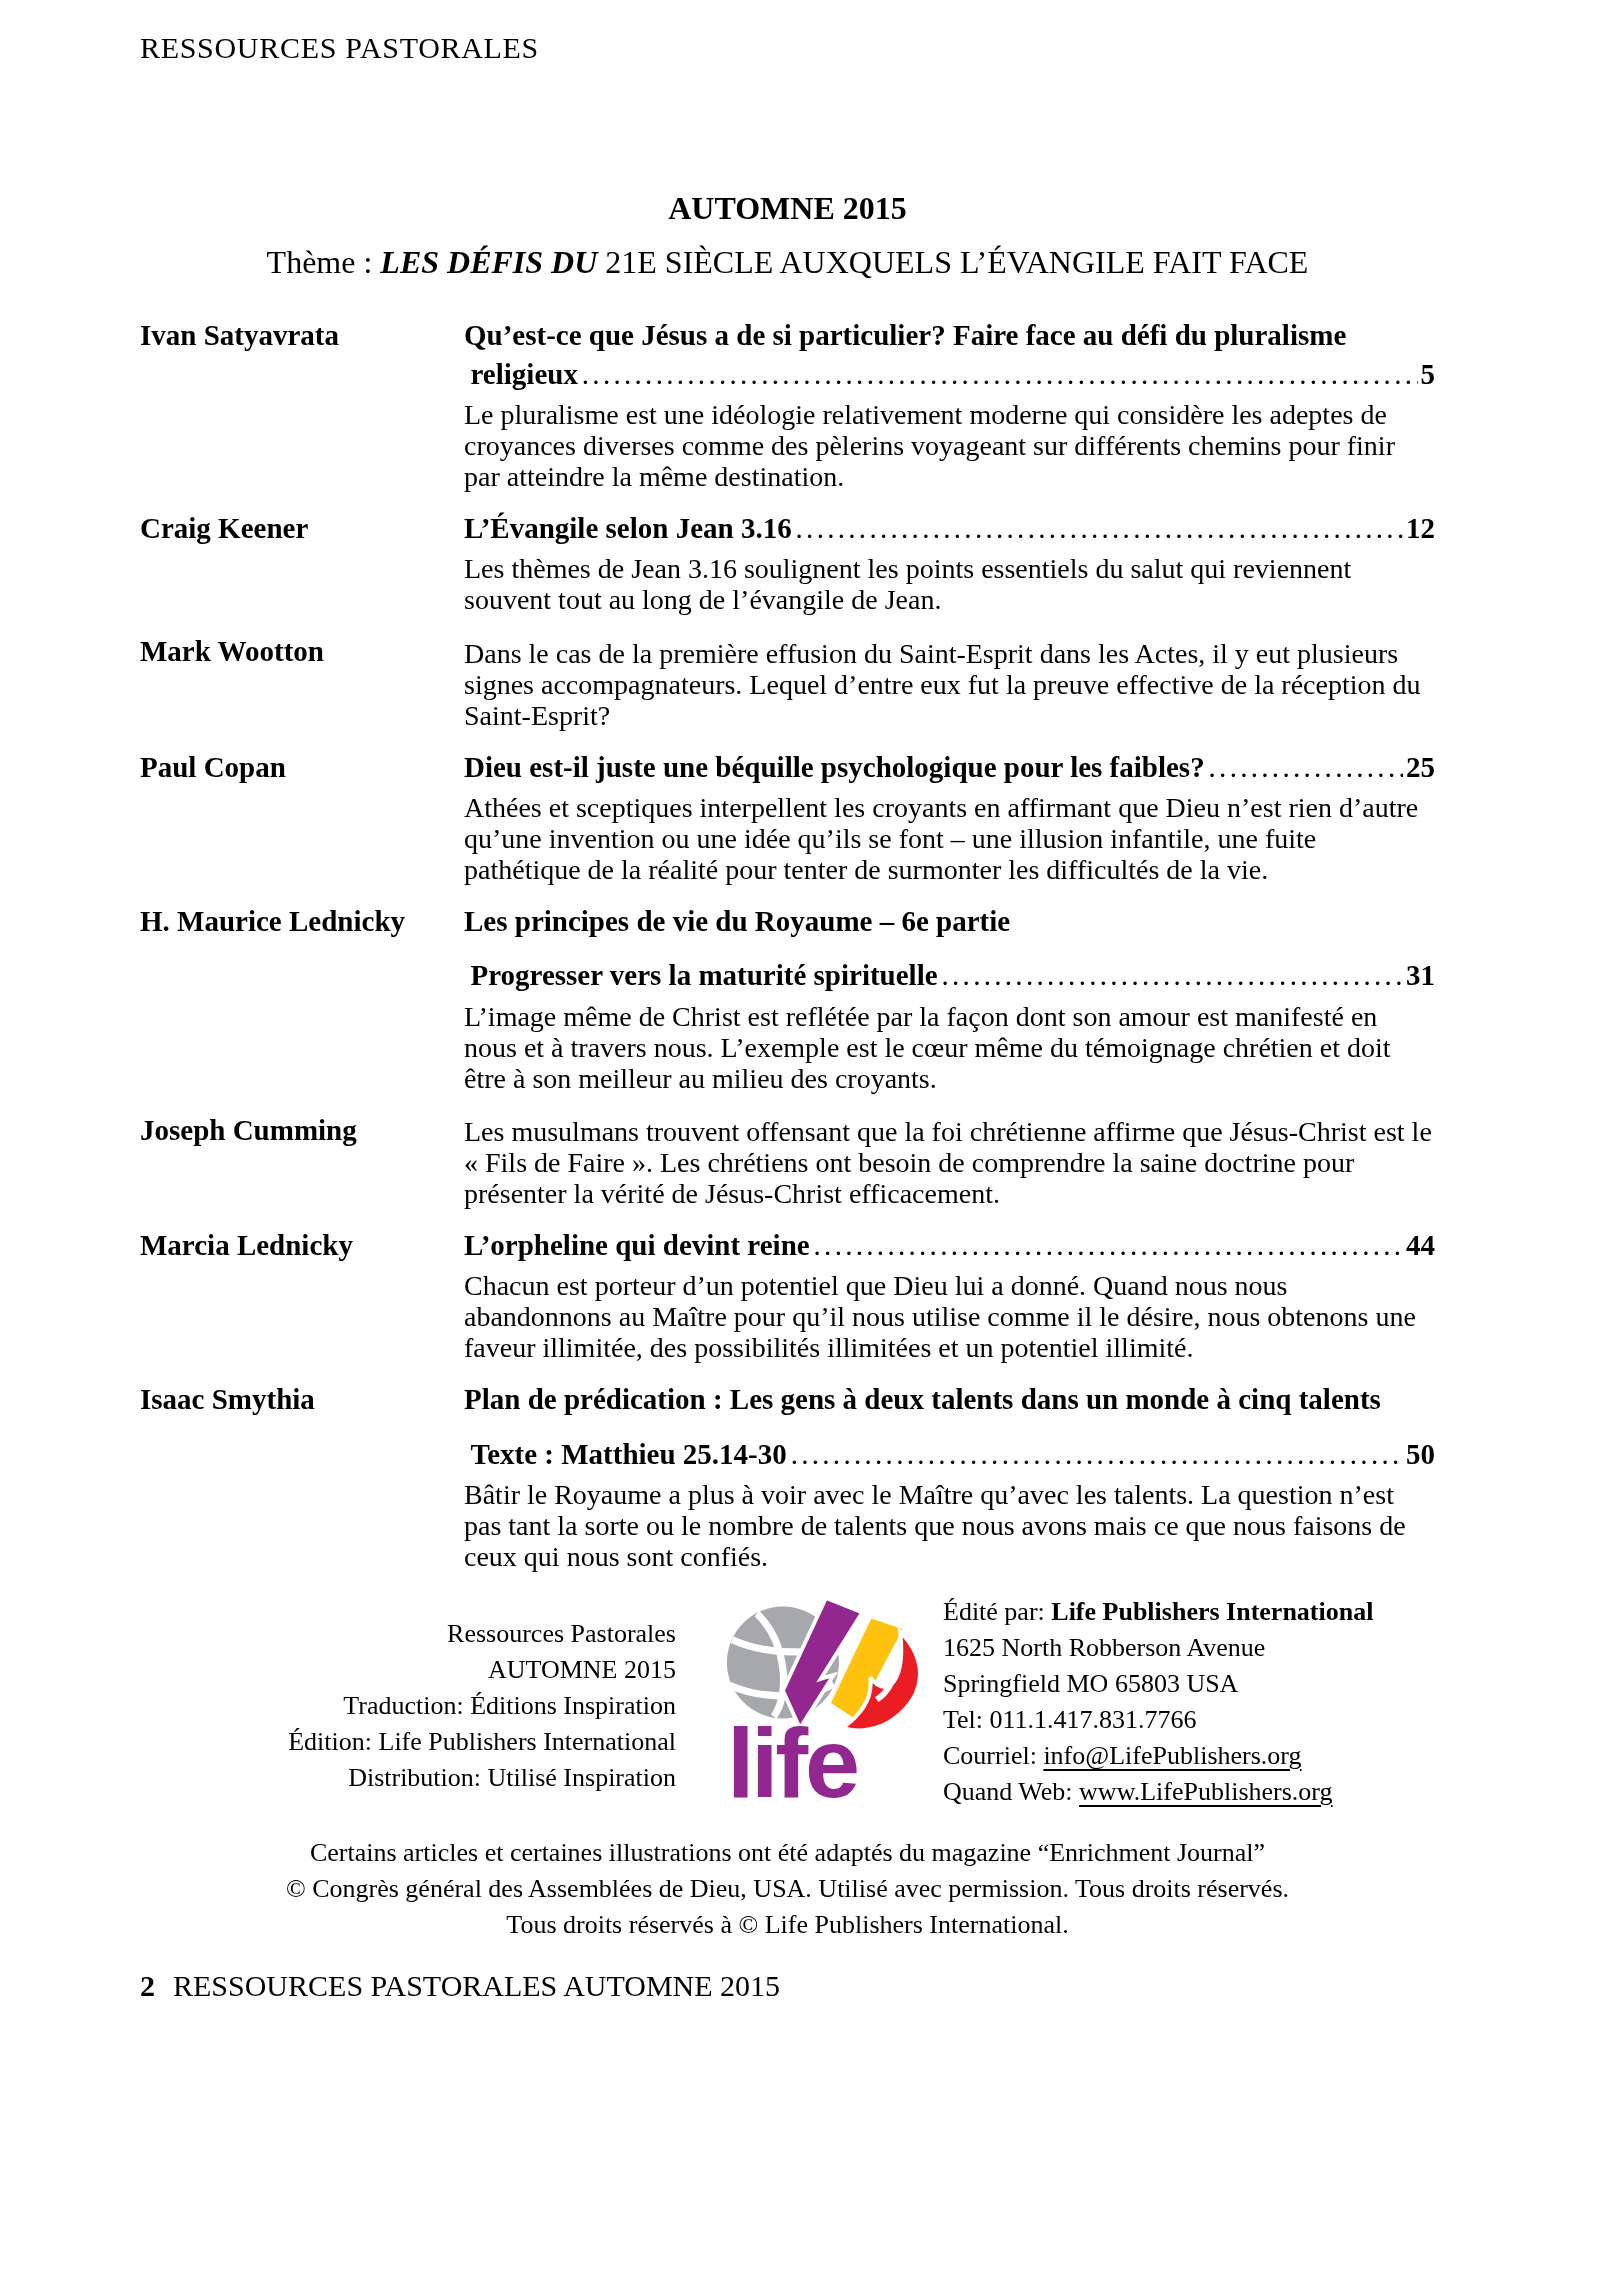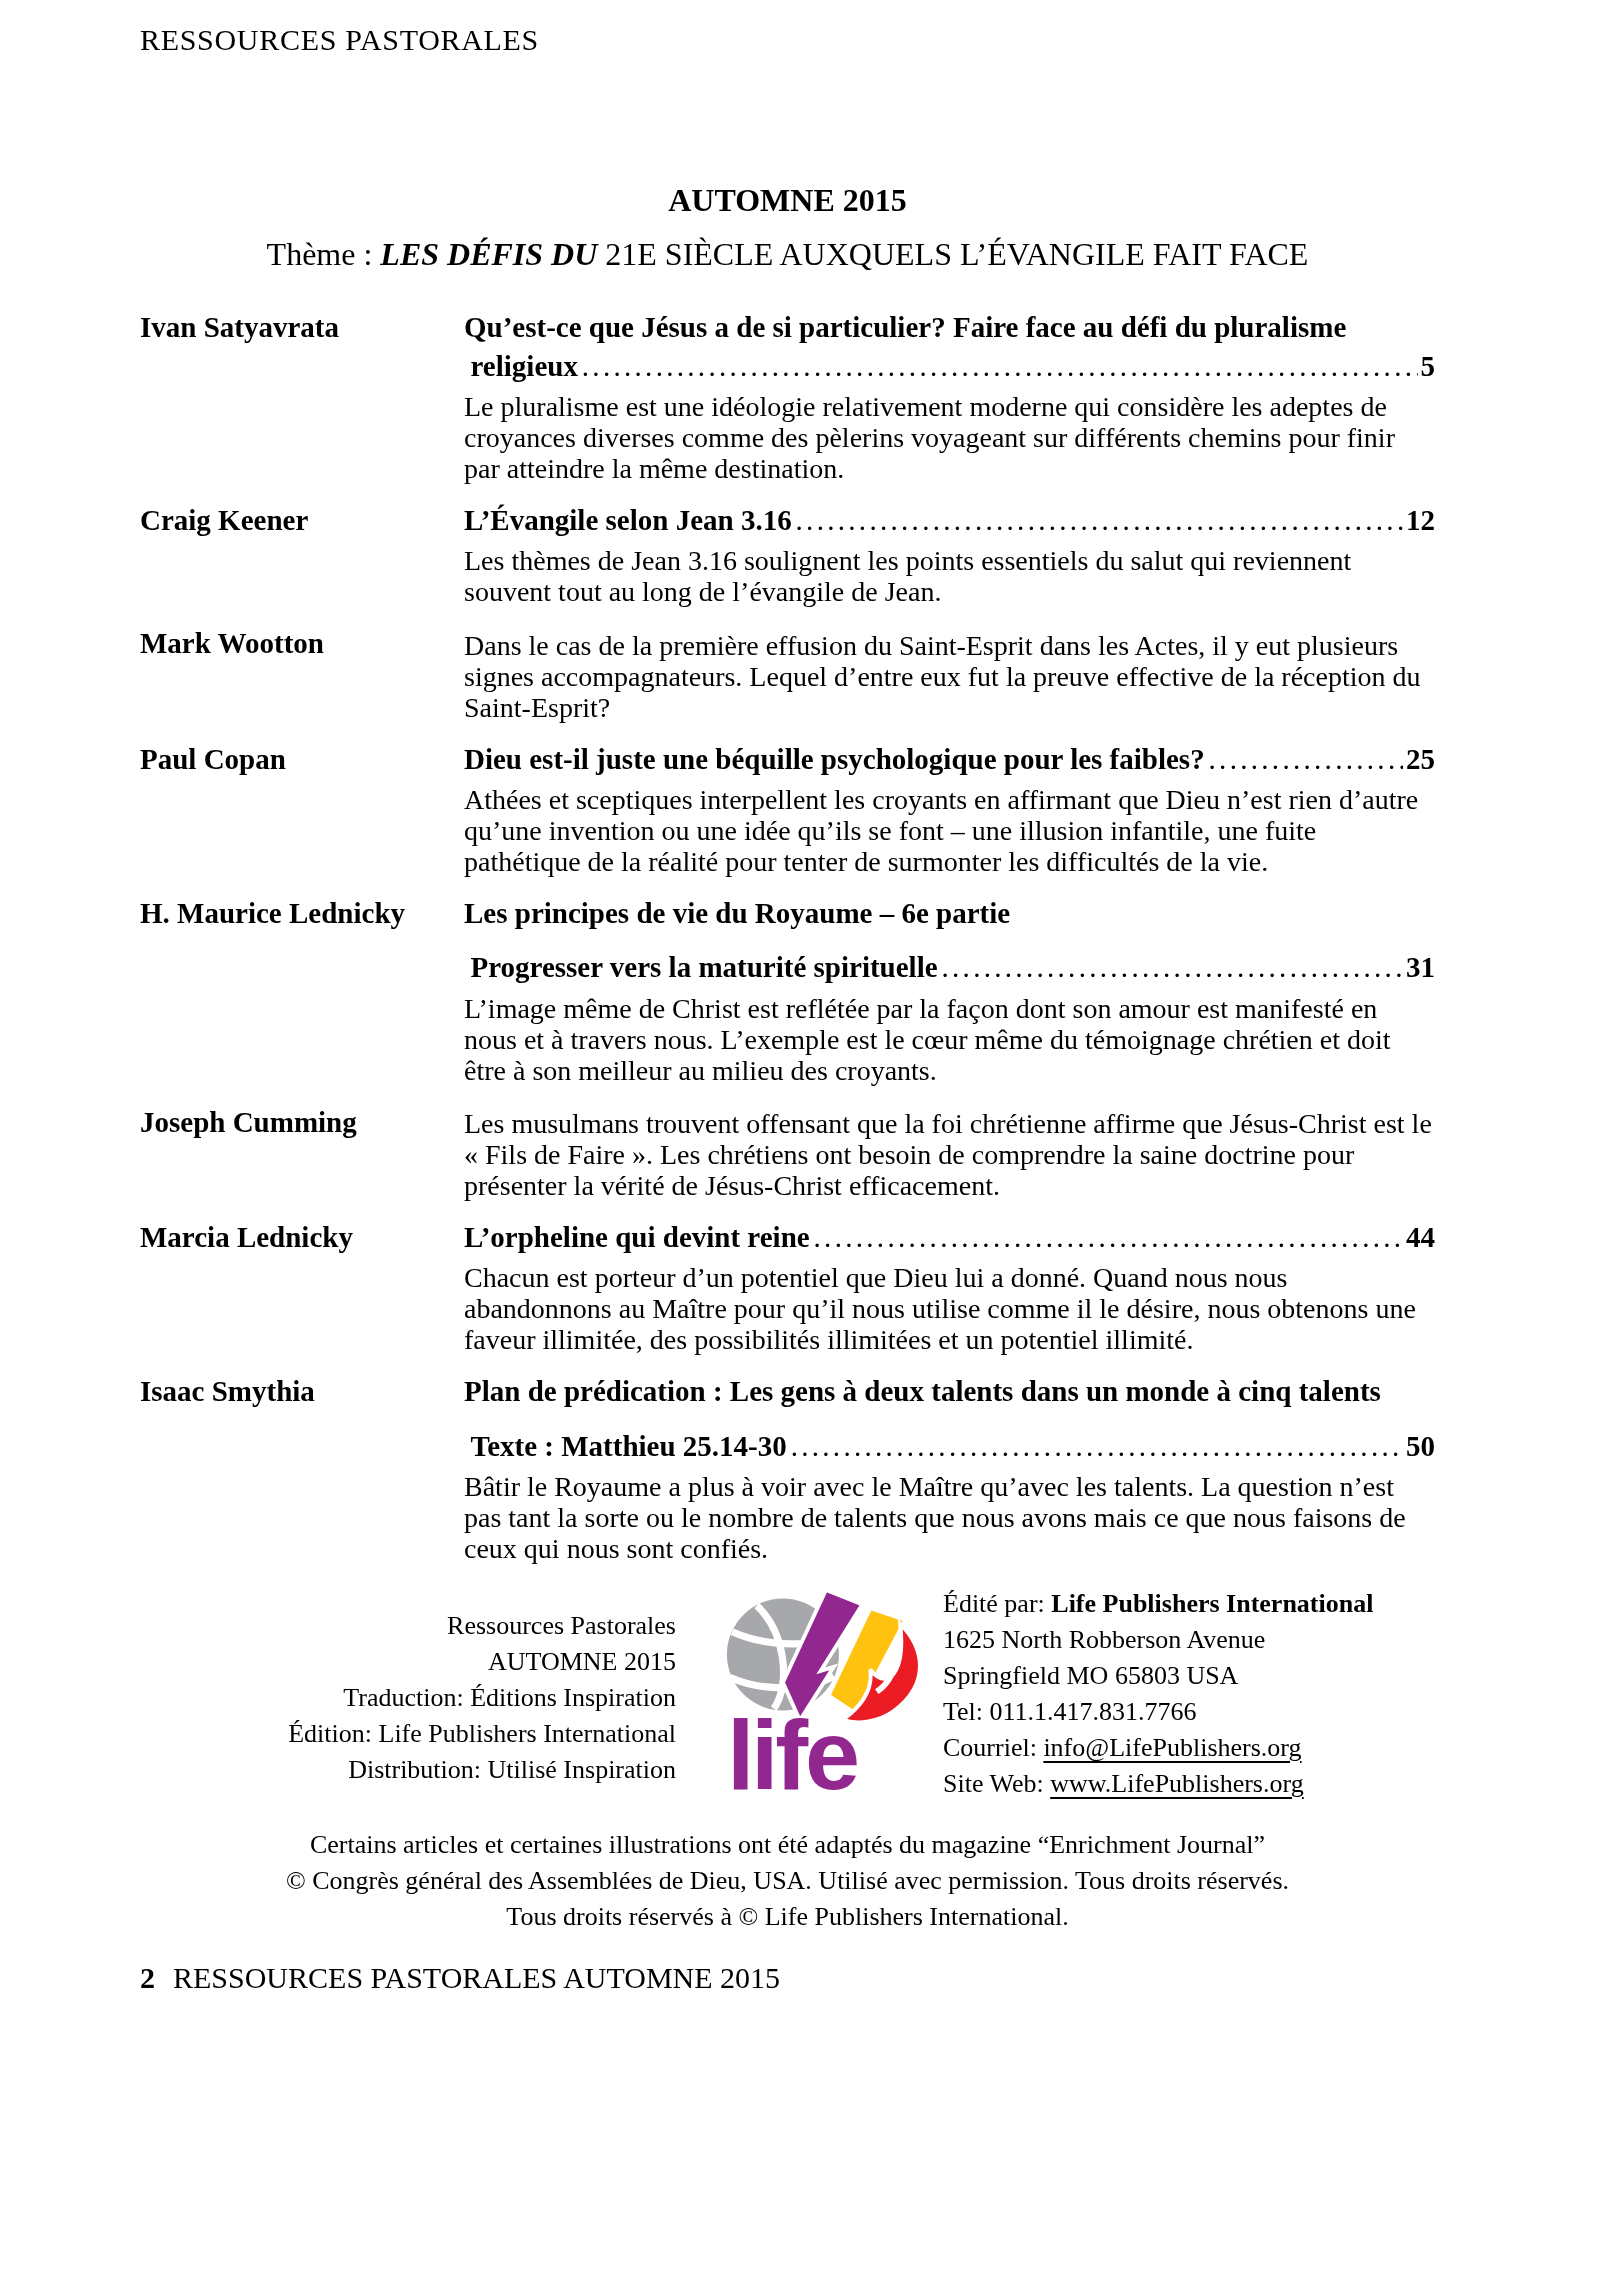--- a/index.html
+++ b/index.html
@@ -6,21 +6,21 @@
   html { background:#ffffff; }
   body {
     width:1621px; height:2284px;
     background:#ffffff; color:#000;
     font-family:"Liberation Serif", serif;
     overflow:hidden;
   }
   .page {
     position:relative;
     width:1564px; height:2284px;
-    padding:23px 129px 26px 140px;
+    padding:31px 129px 26px 140px;
     overflow:hidden;
   }
   
   .masthead { font-size:30px; letter-spacing:0.7px; line-height:34px; }
 
   
   .title-block { text-align:center; margin-top:125px; }
   .issue-title { font-size:32px; font-weight:bold; line-height:36px; }
   .theme-line { font-size:32px; line-height:38px; margin-top:17px; }
   .theme-line .bold { font-weight:bold;font-style:italic; }
@@ -227,21 +227,21 @@
       </svg>
       <div class="logo-text">life</div>
     </div>
 
     <div class="pub-right">
       <div><span>Édité par: </span> <span class="bold">Life Publishers International</span></div>
       <div>1625 North Robberson Avenue</div>
       <div>Springfield MO 65803 USA</div>
       <div>Tel: 011.1.417.831.7766</div>
       <div><span>Courriel: </span><a class="link">info@LifePublishers.org</a></div>
-      <div><span>Site Web: </span><a class="link">www.LifePublishers.org</a></div>
+      <div><span>Quand Web: </span><a class="link">www.LifePublishers.org</a></div>
     </div>
   </div>
 
   <div class="credits">
     <div>Certains articles et certaines illustrations ont été adaptés du magazine “Enrichment Journal”</div>
     <div>© Congrès général des Assemblées de Dieu, USA. Utilisé avec permission. Tous droits réservés.</div>
     <div>Tous droits réservés à © Life Publishers International.</div>
   </div>
 
   <div class="page-footer"><span class="num">2</span><span>RESSOURCES PASTORALES AUTOMNE 2015</span></div>

